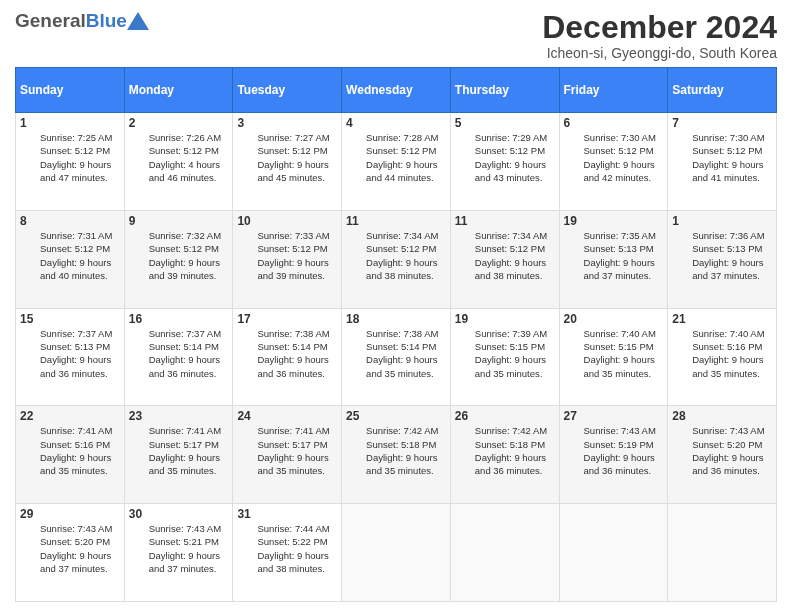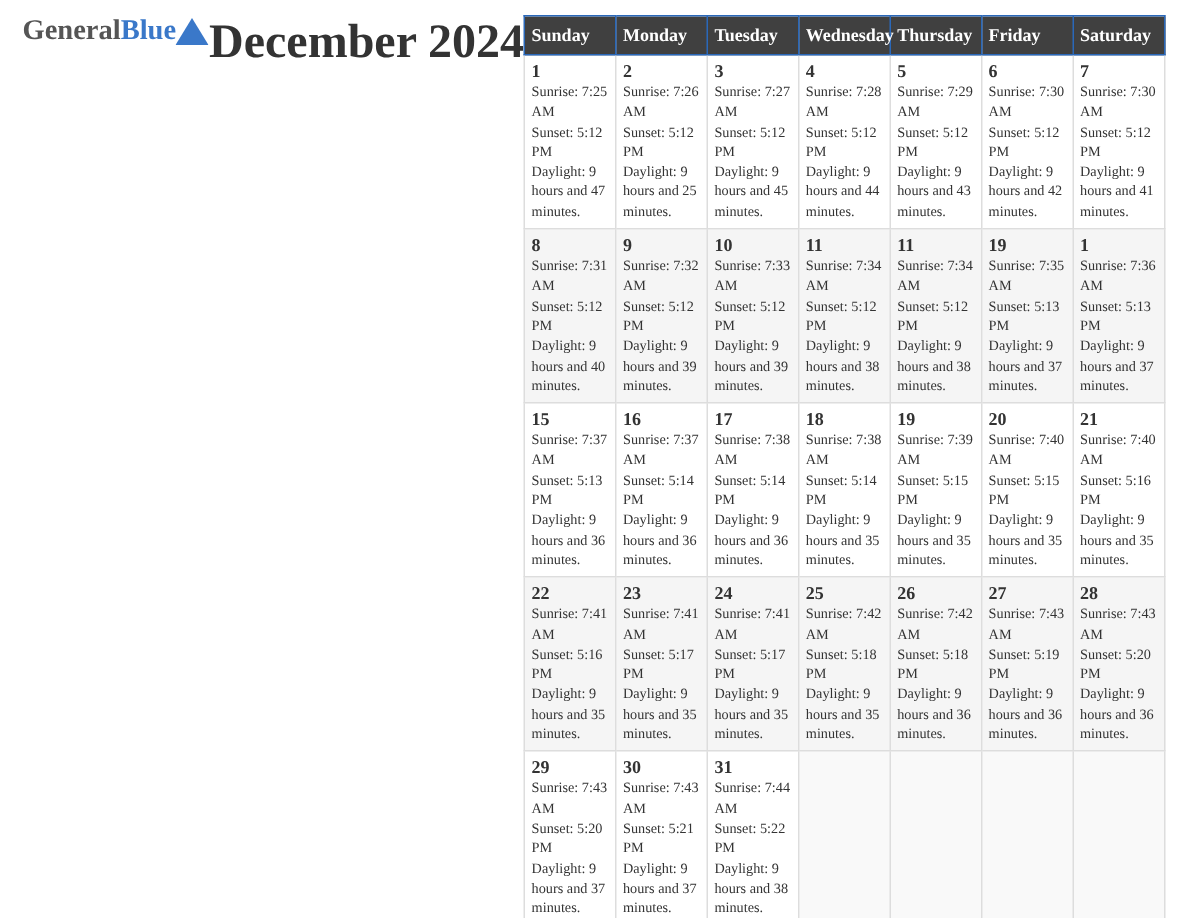--- a/index.html
+++ b/index.html
@@ -8,21 +8,21 @@
       background: #fff;
       width: 792px;
       height: 612px;
       overflow: hidden;
     }
     .page {
       width: 792px;
       height: 612px;
       padding: 10px 15px;
       display: flex;
-      font-family: Liberation Serif, serif;
+      flex-direction: column;
     }
     .header {
       display: flex;
       justify-content: space-between;
       align-items: flex-start;
       margin-bottom: 6px;
     }
     .logo {
       display: flex;
       flex-direction: column;
@@ -47,25 +47,25 @@
       color: #555;
     }
     .calendar {
       flex: 1;
       border: 1px solid #ccc;
       border-collapse: collapse;
       width: 100%;
       table-layout: fixed;
     }
     .calendar th {
-      background-color: #404040;
+      background-color: #3b82f6;
       color: #fff;
       font-size: 12px;
       font-weight: bold;
-      padding: 5px 4px;
+      padding: 15px 4px;
       text-align: left;
       border: 1px solid #2a68b9;
     }
     .calendar td {
       vertical-align: top;
       padding: 3px 4px;
       border: 1px solid #ddd;
       font-size: 9.5px;
       color: #333;
       background: #fff;
@@ -74,20 +74,21 @@
       background: #f5f5f5;
     }
     .day-num {
       font-size: 12px;
       font-weight: bold;
       display: block;
       margin-bottom: 1px;
     }
     .day-info {
       line-height: 1.4;
+      margin-left: 20px;
     }
     .empty-cell {
       background: #f9f9f9 !important;
     }
     .logo-blue {
       color: #3a78c9;
       font-size: 19px;
       font-weight: bold;
     }
     .logo-general {
@@ -105,20 +106,21 @@
       <div class="logo-top">
         <span class="logo-general">General</span>
         <span class="logo-blue">Blue</span>
         <svg width="22" height="18" viewBox="0 0 22 18">
           <polygon points="11,0 22,18 0,18" fill="#3a78c9"></polygon>
         </svg>
       </div>
     </div>
     <div class="title-area">
       <div class="month-title">December 2024</div>
+      <div class="location">Icheon-si, Gyeonggi-do, South Korea</div>
     </div>
   </div>
 
   <table class="calendar">
     <thead>
       <tr>
       <th>Sunday</th>
           <th>Monday</th>
           <th>Tuesday</th>
           <th>Wednesday</th>
@@ -135,21 +137,21 @@
             <span>Sunrise: 7:25 AM</span><br>
             <span>Sunset: 5:12 PM</span><br>
             <span>Daylight: 9 hours and 47 minutes.</span>
           </div>
         </td>
           <td>
           <span class="day-num">2</span>
           <div class="day-info">
             <span>Sunrise: 7:26 AM</span><br>
             <span>Sunset: 5:12 PM</span><br>
-            <span>Daylight: 9 hours and 25 minutes.</span>
+            <span>Daylight: 4 hours and 46 minutes.</span>
           </div>
         </td>
           <td>
           <span class="day-num">3</span>
           <div class="day-info">
             <span>Sunrise: 7:27 AM</span><br>
             <span>Sunset: 5:12 PM</span><br>
             <span>Daylight: 9 hours and 45 minutes.</span>
           </div>
         </td>

